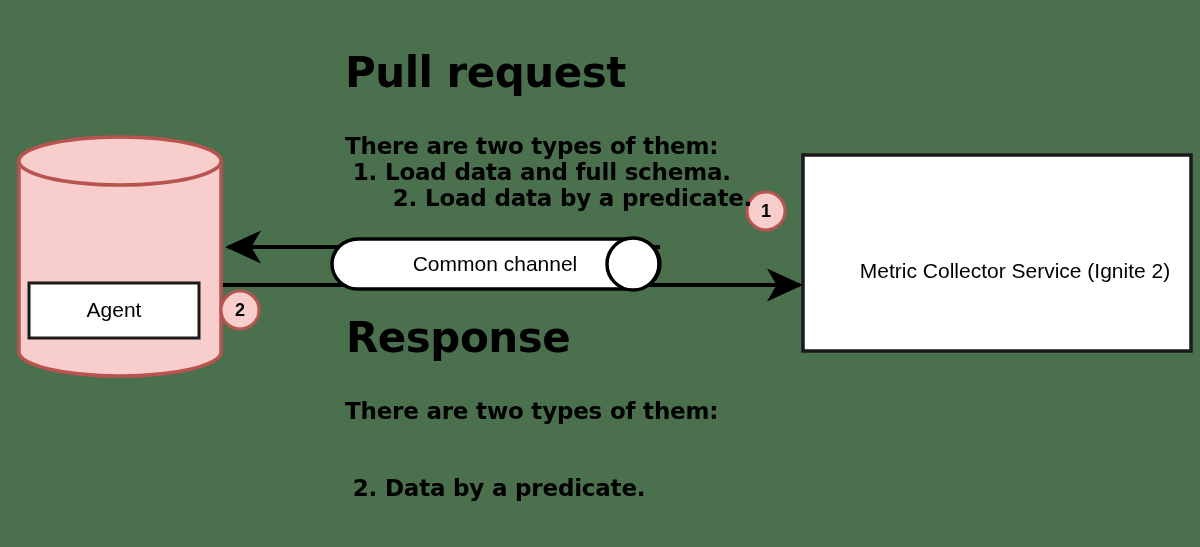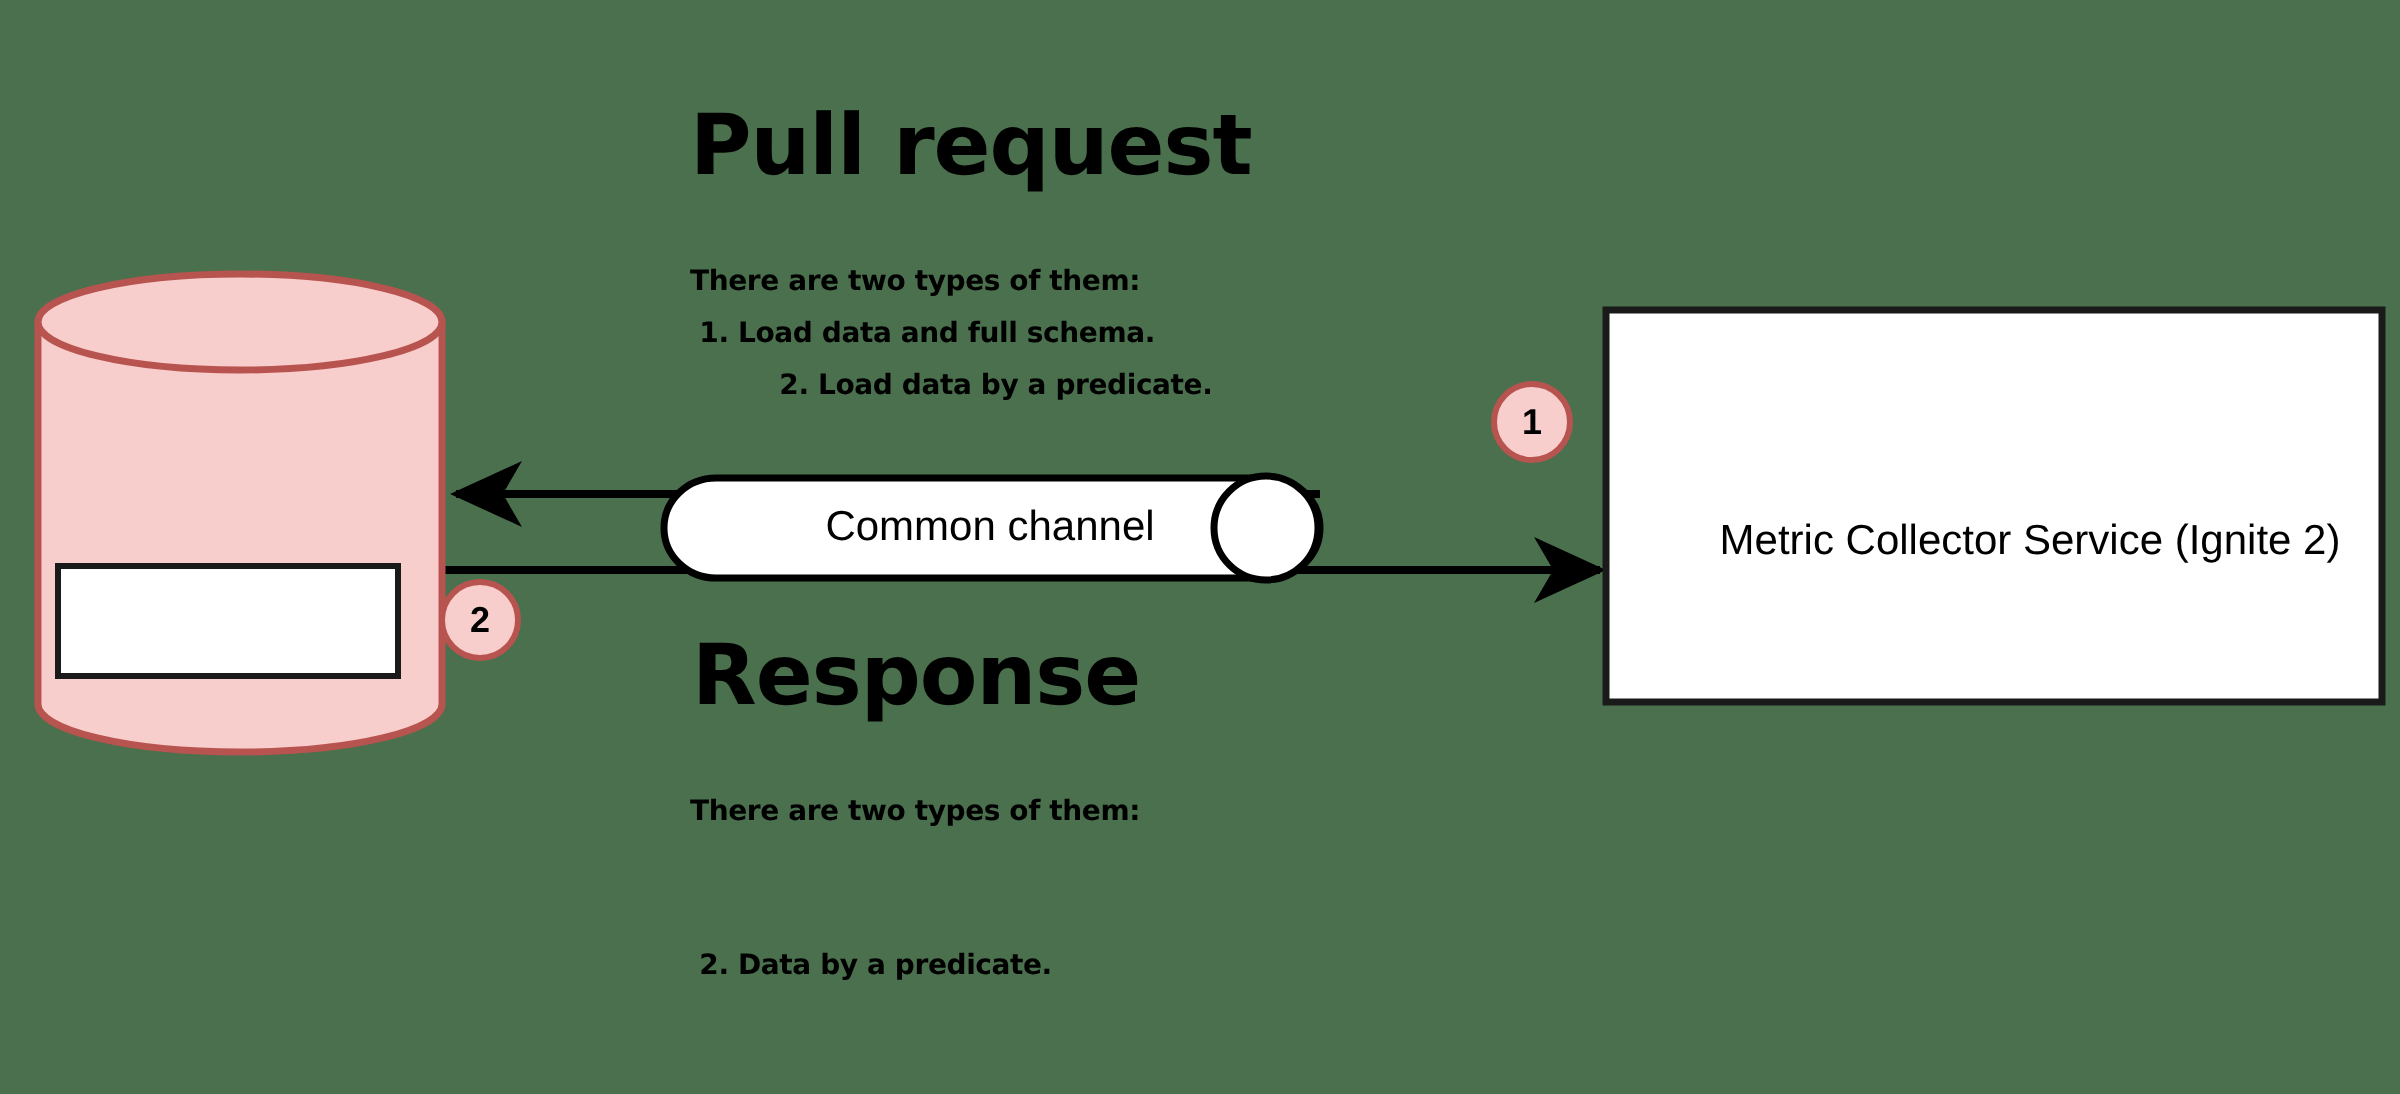--- a/index.html
+++ b/index.html
@@ -34,21 +34,21 @@
   .heading {
     font-family: "DejaVu Sans", sans-serif;
     font-weight: 700;
     font-size: 42px;
     letter-spacing: -0.5px;
     text-align: right;
   }
   .bodytext {
     font-family: "DejaVu Sans", sans-serif;
     font-weight: 700;
-    font-size: 14px;
+    font-size: 23px;
     letter-spacing: -0.2px;
   }
   .nodelabel {
     font-family: "Liberation Sans", sans-serif;
     font-weight: 400;
     font-size: 21px;
     text-align: center;
   }
   .badgenum {
     font-family: "Liberation Sans", sans-serif;
@@ -120,20 +120,21 @@
 
   <div class="txt bodytext" style="left:345px; top:133px;">There are two types of them:</div>
   <div class="txt bodytext" style="left:345px; top:159px;"> 1. Load data and full schema.</div>
   <div class="txt bodytext" style="left:345px; top:185px;margin-left:40px;"> 2. Load data by a predicate.</div>
 
   <div class="txt heading" style="left:346px; top:313px;">Response</div>
 
   <div class="txt bodytext" style="left:345px; top:398px;">There are two types of them:</div>
   <div class="txt bodytext" style="left:345px; top:475px;"> 2. Data by a predicate.</div>
 
+  <div class="txt nodelabel" style="left:29px; top:298px; width:170px;">Agent</div>
 
   <div class="txt nodelabel" style="left:370px; top:252px; width:250px;">Common channel</div>
 
   <div class="txt nodelabel" style="left:803px; top:242px; width:424px;margin-top:17px;">Metric Collector Service (Ignite 2)</div>
 
   <div class="txt badgenum" style="left:747px; top:201px; width:38px;">1</div>
 
   <div class="txt badgenum" style="left:221px; top:300px; width:38px;">2</div>
 
 </div>

